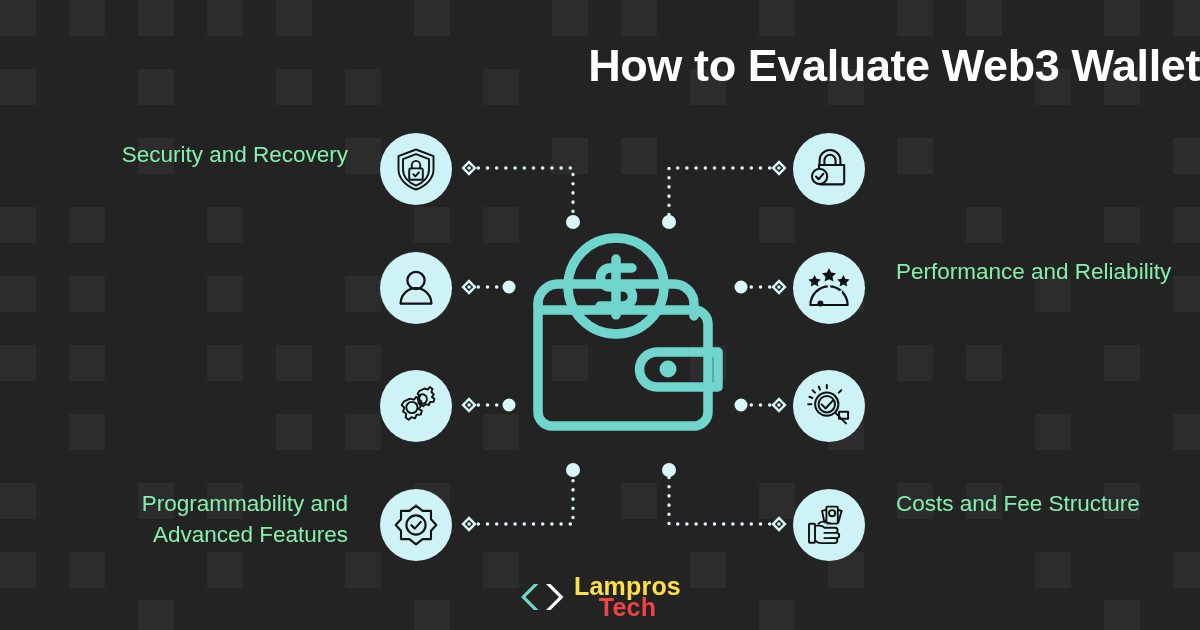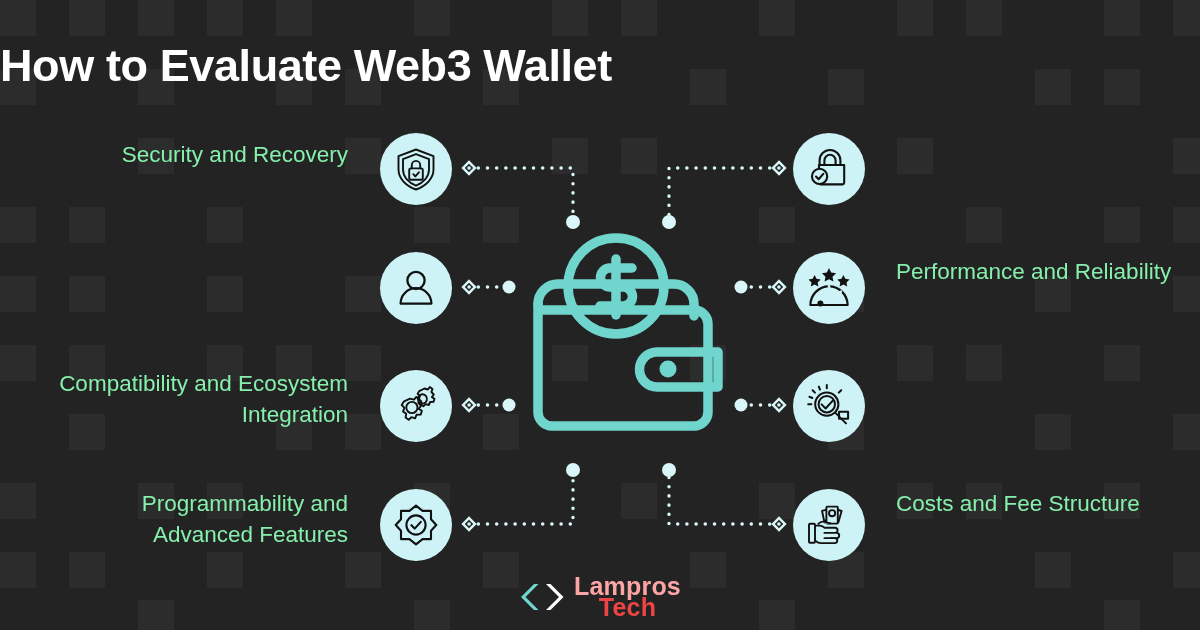--- a/index.html
+++ b/index.html
@@ -14,21 +14,21 @@
     width:1200px; height:630px;
     background:#232323;
     overflow:hidden;
   }
   #bg-pattern { position:absolute; inset:0; z-index:0; }
   #content { position:absolute; inset:0; z-index:2; }
 
   
   .title {
     position:absolute; top:40px; left:0; width:1200px;
-    text-align:left;
+    text-align:right;
     color:#ffffff;
     font-size:45px;
     font-weight:bold;
     letter-spacing:-0.4px;
     line-height:1.15;
   }
 
   
   .label {
     position:absolute;
@@ -78,21 +78,21 @@
     left:0; width:1200px; top:576px;
     display:flex; align-items:center; justify-content:center; gap:9px;
   }
   .logo-text {
     display:flex; flex-direction:column;
     line-height:0.82;
     font-weight:bold;
     font-size:25px;
     letter-spacing:0.2px;
   }
-  .logo-l1 { color:#fca5a5; }
+  .logo-l1 { color:#fde047; }
   .logo-l2 { color:#ef4444;text-align:center; }
 </style>
 </head>
 <body>
 
 <div id="canvas">
 
   <svg id="bg-pattern" viewBox="0 0 1200 630" width="1200" height="630" aria-hidden="true">
     <rect x="0" y="0" width="1200" height="630" fill="#232323"></rect>
     <g fill="#2c2c2c">
@@ -224,21 +224,20 @@
       <circle cx="573" cy="470" r="7"></circle>
       <circle cx="669" cy="470" r="7"></circle>
     </g>
   </svg>
 
   <div id="content">
 
     <div class="title">How to Evaluate Web3 Wallet</div>
 
     <div class="label left l-row1">Security and Recovery</div>
-    <div class="label left l-row3">Compatibility and Ecosystem Integration</div>
     <div class="label left l-row4">Programmability and Advanced Features</div>
 
     <div class="label right l-row2">Performance and Reliability</div>
     <div class="label right l-row4">Costs and Fee Structure</div>
 
     <div class="icon-bubble col-left r1">
       <svg width="46" height="46" viewBox="0 0 46 46">
         <g fill="none" stroke="#111" stroke-width="1.9" stroke-linejoin="round" stroke-linecap="round">
           <path d="M23 3.5 L40.5 10.2 V23.5 C40.5 32.5 33 40 23 43.5 C13 40 5.5 32.5 5.5 23.5 V10.2 Z"></path>
           <path d="M23 8.2 L36 13.2 V23.6 C36 30.7 30.6 36.6 23 39.6 C15.4 36.6 10 30.7 10 23.6 V13.2 Z"></path>

